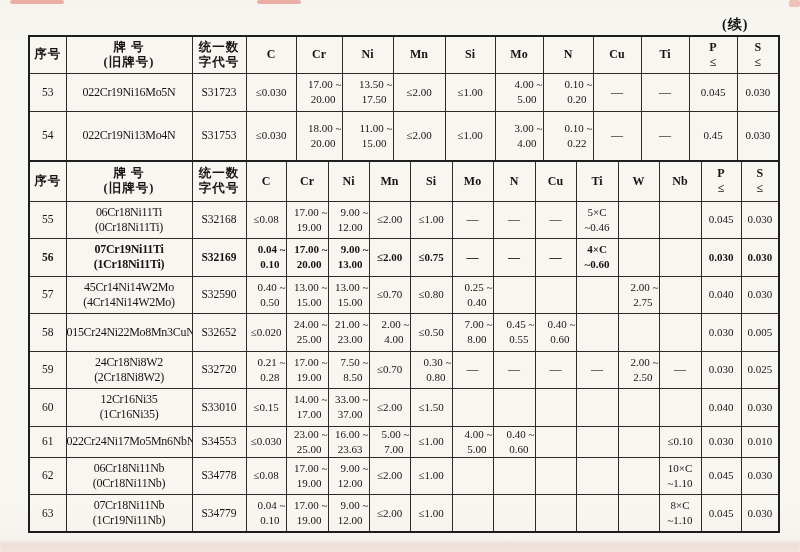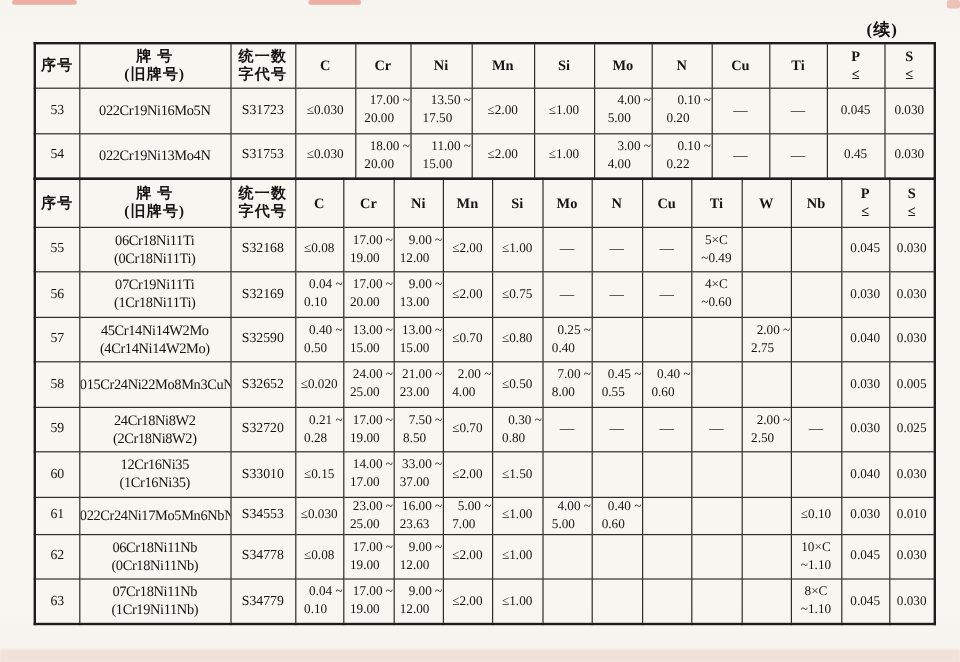--- a/index.html
+++ b/index.html
@@ -59,21 +59,21 @@
   }
   .comp-table th.cjk { font-size: 12.5px; letter-spacing: 1px; }
   .comp-table td .ln, .comp-table th .ln {
     display: block;
     line-height: 15px;
     white-space: nowrap;
   }
   td.col-grade { font-size: 12px; letter-spacing: -0.3px; }
   td.col-index, td.col-uns { font-size: 11.5px; }
   td.range .ln:first-child { text-align: right;  padding-left: 4px; }
-  td.range .ln:last-child  { padding-right: 6px; }
+  td.range .ln:last-child  { text-align: right; padding-right: 6px; }
   td.dash { font-size: 12px; }
 </style>
 </head>
 <body>
 
 <div class="page">
   <div class="scan-mark mark-a"></div>
   <div class="scan-mark mark-b"></div>
   <div class="scan-mark mark-c"></div>
   <div class="continued">(续)</div>
@@ -187,21 +187,21 @@
             <td class="col-Ti dash">
               <div class="ln">—</div>
             </td>
             <td class="col-P">
               <div class="ln">0.045</div>
             </td>
             <td class="col-S">
               <div class="ln">0.030</div>
             </td>
           </tr>
-          <tr style="height: 38px;">
+          <tr style="height: 50px;">
             <td class="col-index">
               <div class="ln">54</div>
             </td>
             <td class="col-grade">
               <div class="ln">022Cr19Ni13Mo4N</div>
             </td>
             <td class="col-uns">
               <div class="ln">S31753</div>
             </td>
             <td class="col-C">
@@ -352,32 +352,32 @@
               <div class="ln">—</div>
             </td>
             <td class="col-N dash">
               <div class="ln">—</div>
             </td>
             <td class="col-Cu dash">
               <div class="ln">—</div>
             </td>
             <td class="col-Ti">
               <div class="ln">5×C</div>
-              <div class="ln">~0.49</div>
+              <div class="ln">~0.46</div>
             </td>
             <td class="col-W"></td>
             <td class="col-Nb"></td>
             <td class="col-P">
               <div class="ln">0.045</div>
             </td>
             <td class="col-S">
               <div class="ln">0.030</div>
             </td>
           </tr>
-          <tr style="height: 37.5px;">
+          <tr style="height: 37.5px; font-weight: bold;">
             <td class="col-index">
               <div class="ln">56</div>
             </td>
             <td class="col-grade">
               <div class="ln">07Cr19Ni11Ti</div>
               <div class="ln">(1Cr18Ni11Ti)</div>
             </td>
             <td class="col-uns">
               <div class="ln">S32169</div>
             </td>

